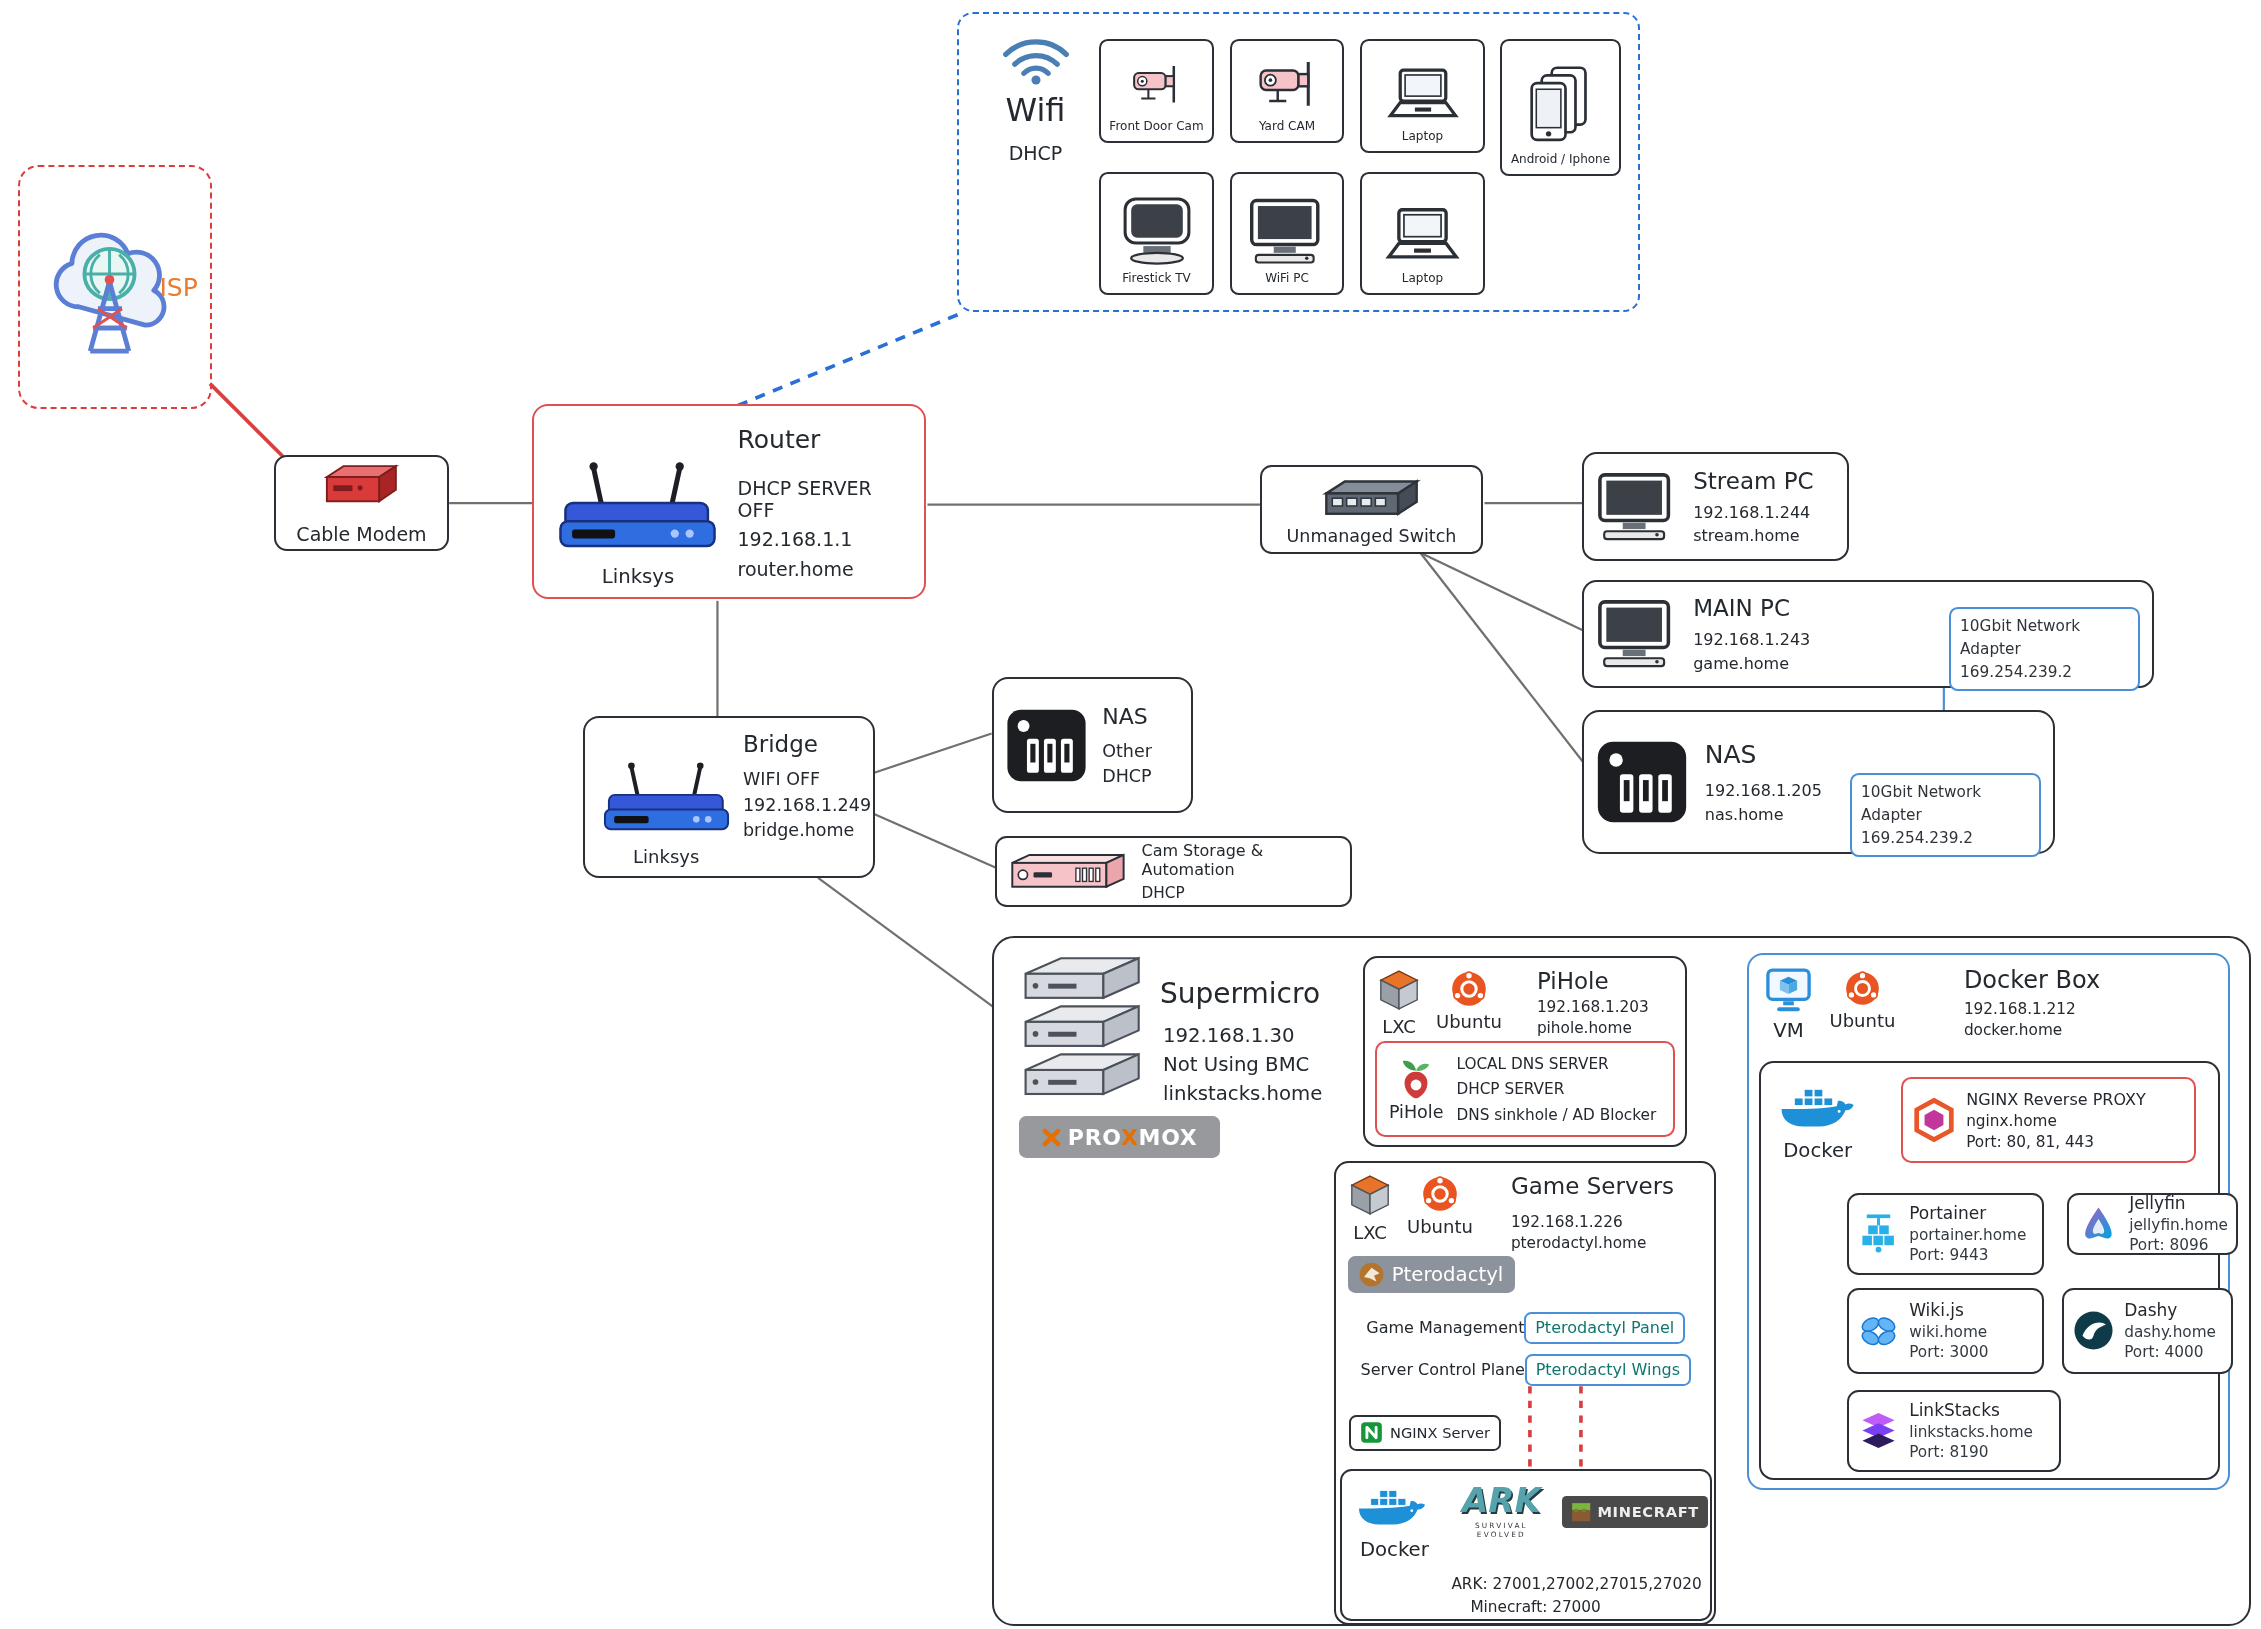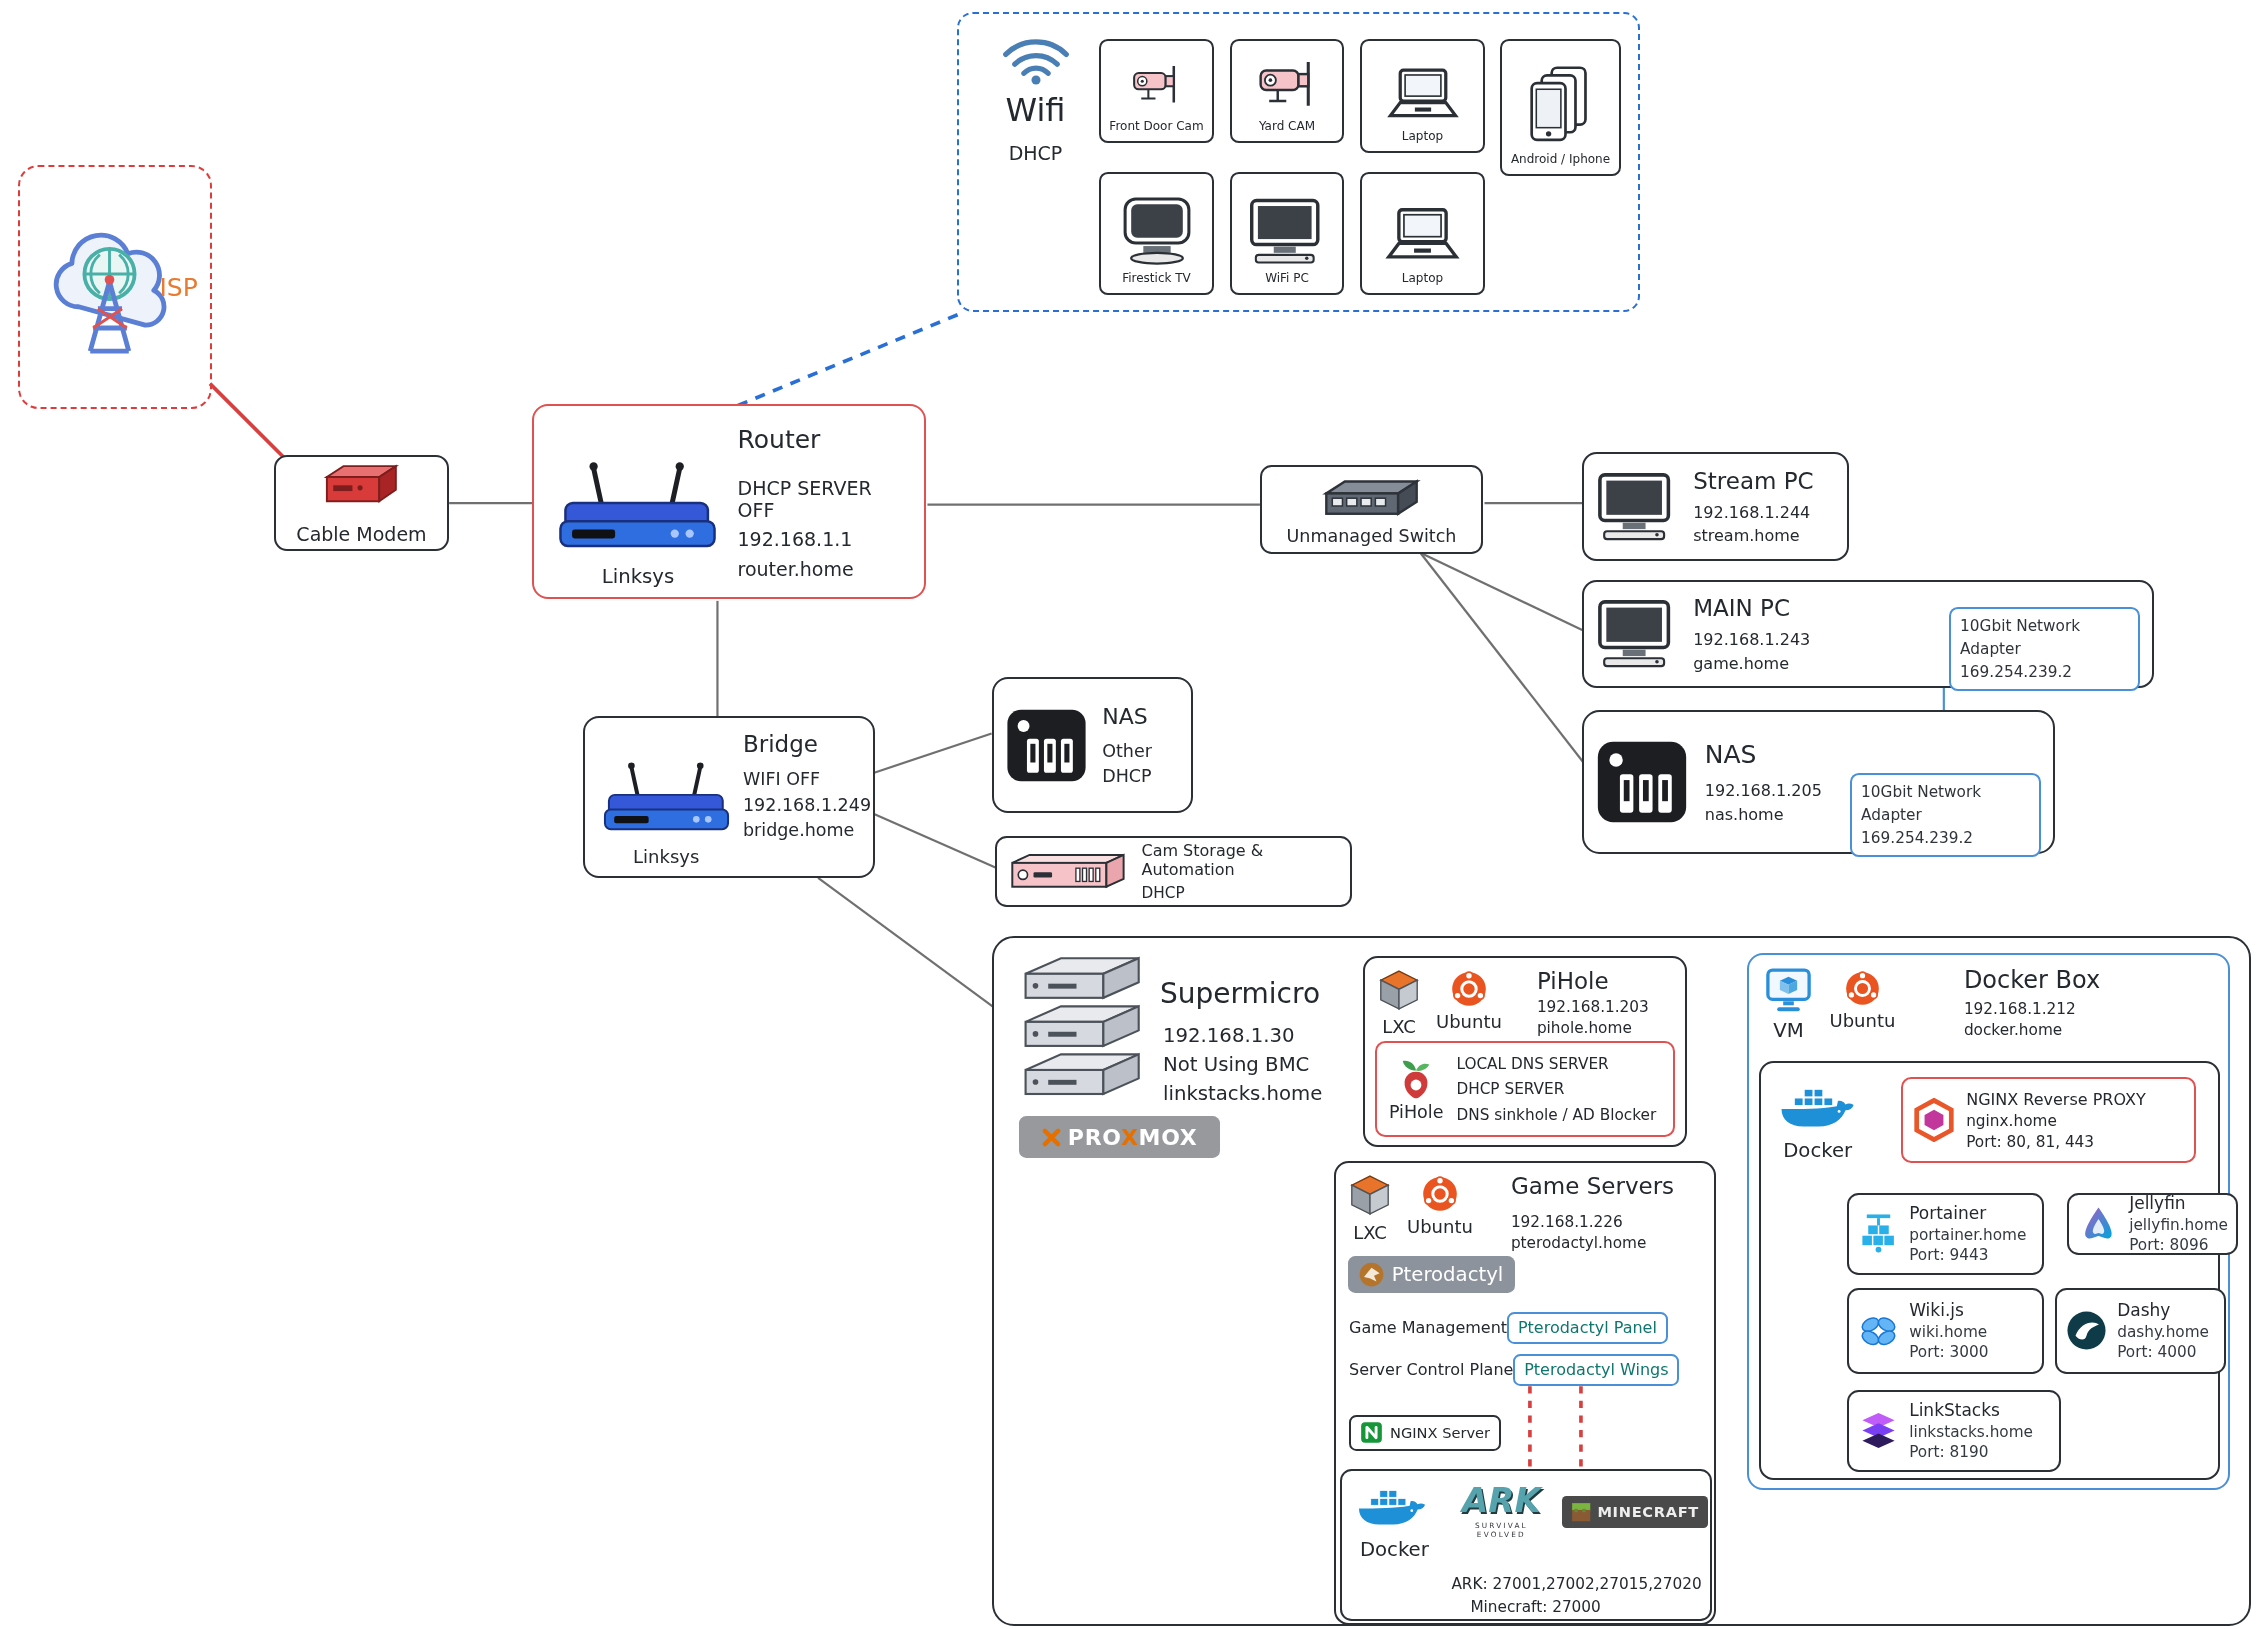--- a/index.html
+++ b/index.html
@@ -16,21 +16,21 @@
   .t30{font-size:22px}.t27{font-size:19.7px}.t26{font-size:19px}.t25{font-size:18px}.t24{font-size:17.5px}.t22{font-size:16px}.t21{font-size:15.3px}.t20{font-size:14.6px}
   .vcenter{display:flex;flex-direction:column;align-items:center;justify-content:center;height:100%;gap:14px}
   .dev{position:absolute;background:#fff;border:2.2px solid #2b3037;border-radius:8.8px;display:flex;flex-direction:column;align-items:center;justify-content:flex-end;gap:4.4px;padding:7.3px 4.4px}
   .dev-label{font-size:12px;text-align:center;line-height:1.15}
   .adapter{position:absolute;background:#fff;border:2.2px solid #4a90d9;border-radius:8.8px;padding:5.8px 8.8px;font-size:15.3px;line-height:1.5;color:#2f343a}
   .hdr{display:flex;align-items:flex-start;gap:19px;padding:11.7px 14.6px 0}
   .iconstack{display:flex;flex-direction:column;align-items:center;gap:4.4px}
   .proxmox{position:absolute;display:flex;align-items:center;justify-content:center;gap:7.3px;background:#97999d;border-radius:7.3px;color:#fff;font-weight:bold;font-size:22px;letter-spacing:0.7px}
   .px-orange{color:#e57000}
   .ptero-badge{position:absolute;display:flex;align-items:center;gap:7.3px;background:#8d939c;color:#fff;border-radius:7.3px;padding:5.8px 11.7px}
-  .gs-row{position:absolute;left:13px;right:11.7px;display:flex;justify-content:flex-start;align-items:center}
+  .gs-row{position:absolute;left:13px;right:11.7px;display:flex;justify-content:center;align-items:center}
   .chip{border:2.2px solid #4a90d9;border-radius:7.3px;color:#0f766e;font-size:16px;padding:4.4px 8.8px;background:#fff}
   .nginx-badge{position:absolute;display:flex;align-items:center;gap:7.3px;border:2.2px solid #2b3037;border-radius:7.3px;padding:4.4px 8.8px;background:#fff}
   .svc{position:absolute;background:#fff;border:2.2px solid #2b3037;border-radius:11.7px;display:flex;align-items:center;gap:10.2px;padding:5.8px 8.8px}
   .svc .nm{font-size:17px}
   .svc .ln{font-size:15.3px;margin-top:2.2px;color:#343a41}
   .isp-label{position:absolute;right:11.7px;top:44%;color:#e87b30;font-size:25px}
   .ark{position:absolute;text-align:center}
   .ark-t{font-size:34px;font-weight:bold;font-style:italic;color:#56a3ad;text-shadow:1.5px 1.5px 0 #223b3f}
   .ark-s{font-size:7.3px;letter-spacing:2.2px;color:#2f343a;margin-top:1.5px}
   .mc{position:absolute;display:flex;align-items:center;gap:5.8px;background:#4a4a4a;color:#eee;border-radius:4.4px;padding:5.8px 8.8px;font-weight:bold;font-size:14.6px;letter-spacing:0.7px}
@@ -640,21 +640,21 @@
       <div class="svc" style="left:86px;top:225px;width:197px;height:86px">
         <svg class="ic" style="width:41px;height:41px;flex:0 0 auto" viewBox="0 0 56 56" width="41" height="41">
             <use href="#i-wikijs"></use>
           </svg>
         <div>
           <div class="nm">Wiki.js</div>
           <div class="ln">wiki.home</div>
           <div class="ln">Port: 3000</div>
         </div>
       </div>
-      <div class="svc" style="left:294px;top:225px;width:171px;height:86px">
+      <div class="svc" style="left:301px;top:225px;width:171px;height:86px">
         <svg class="ic" style="width:41px;height:41px;flex:0 0 auto" viewBox="0 0 56 56" width="41" height="41">
             <use href="#i-dashy"></use>
           </svg>
         <div>
           <div class="nm">Dashy</div>
           <div class="ln">dashy.home</div>
           <div class="ln">Port: 4000</div>
         </div>
       </div>
       <div class="svc" style="left:86px;top:327px;width:214px;height:82px">

